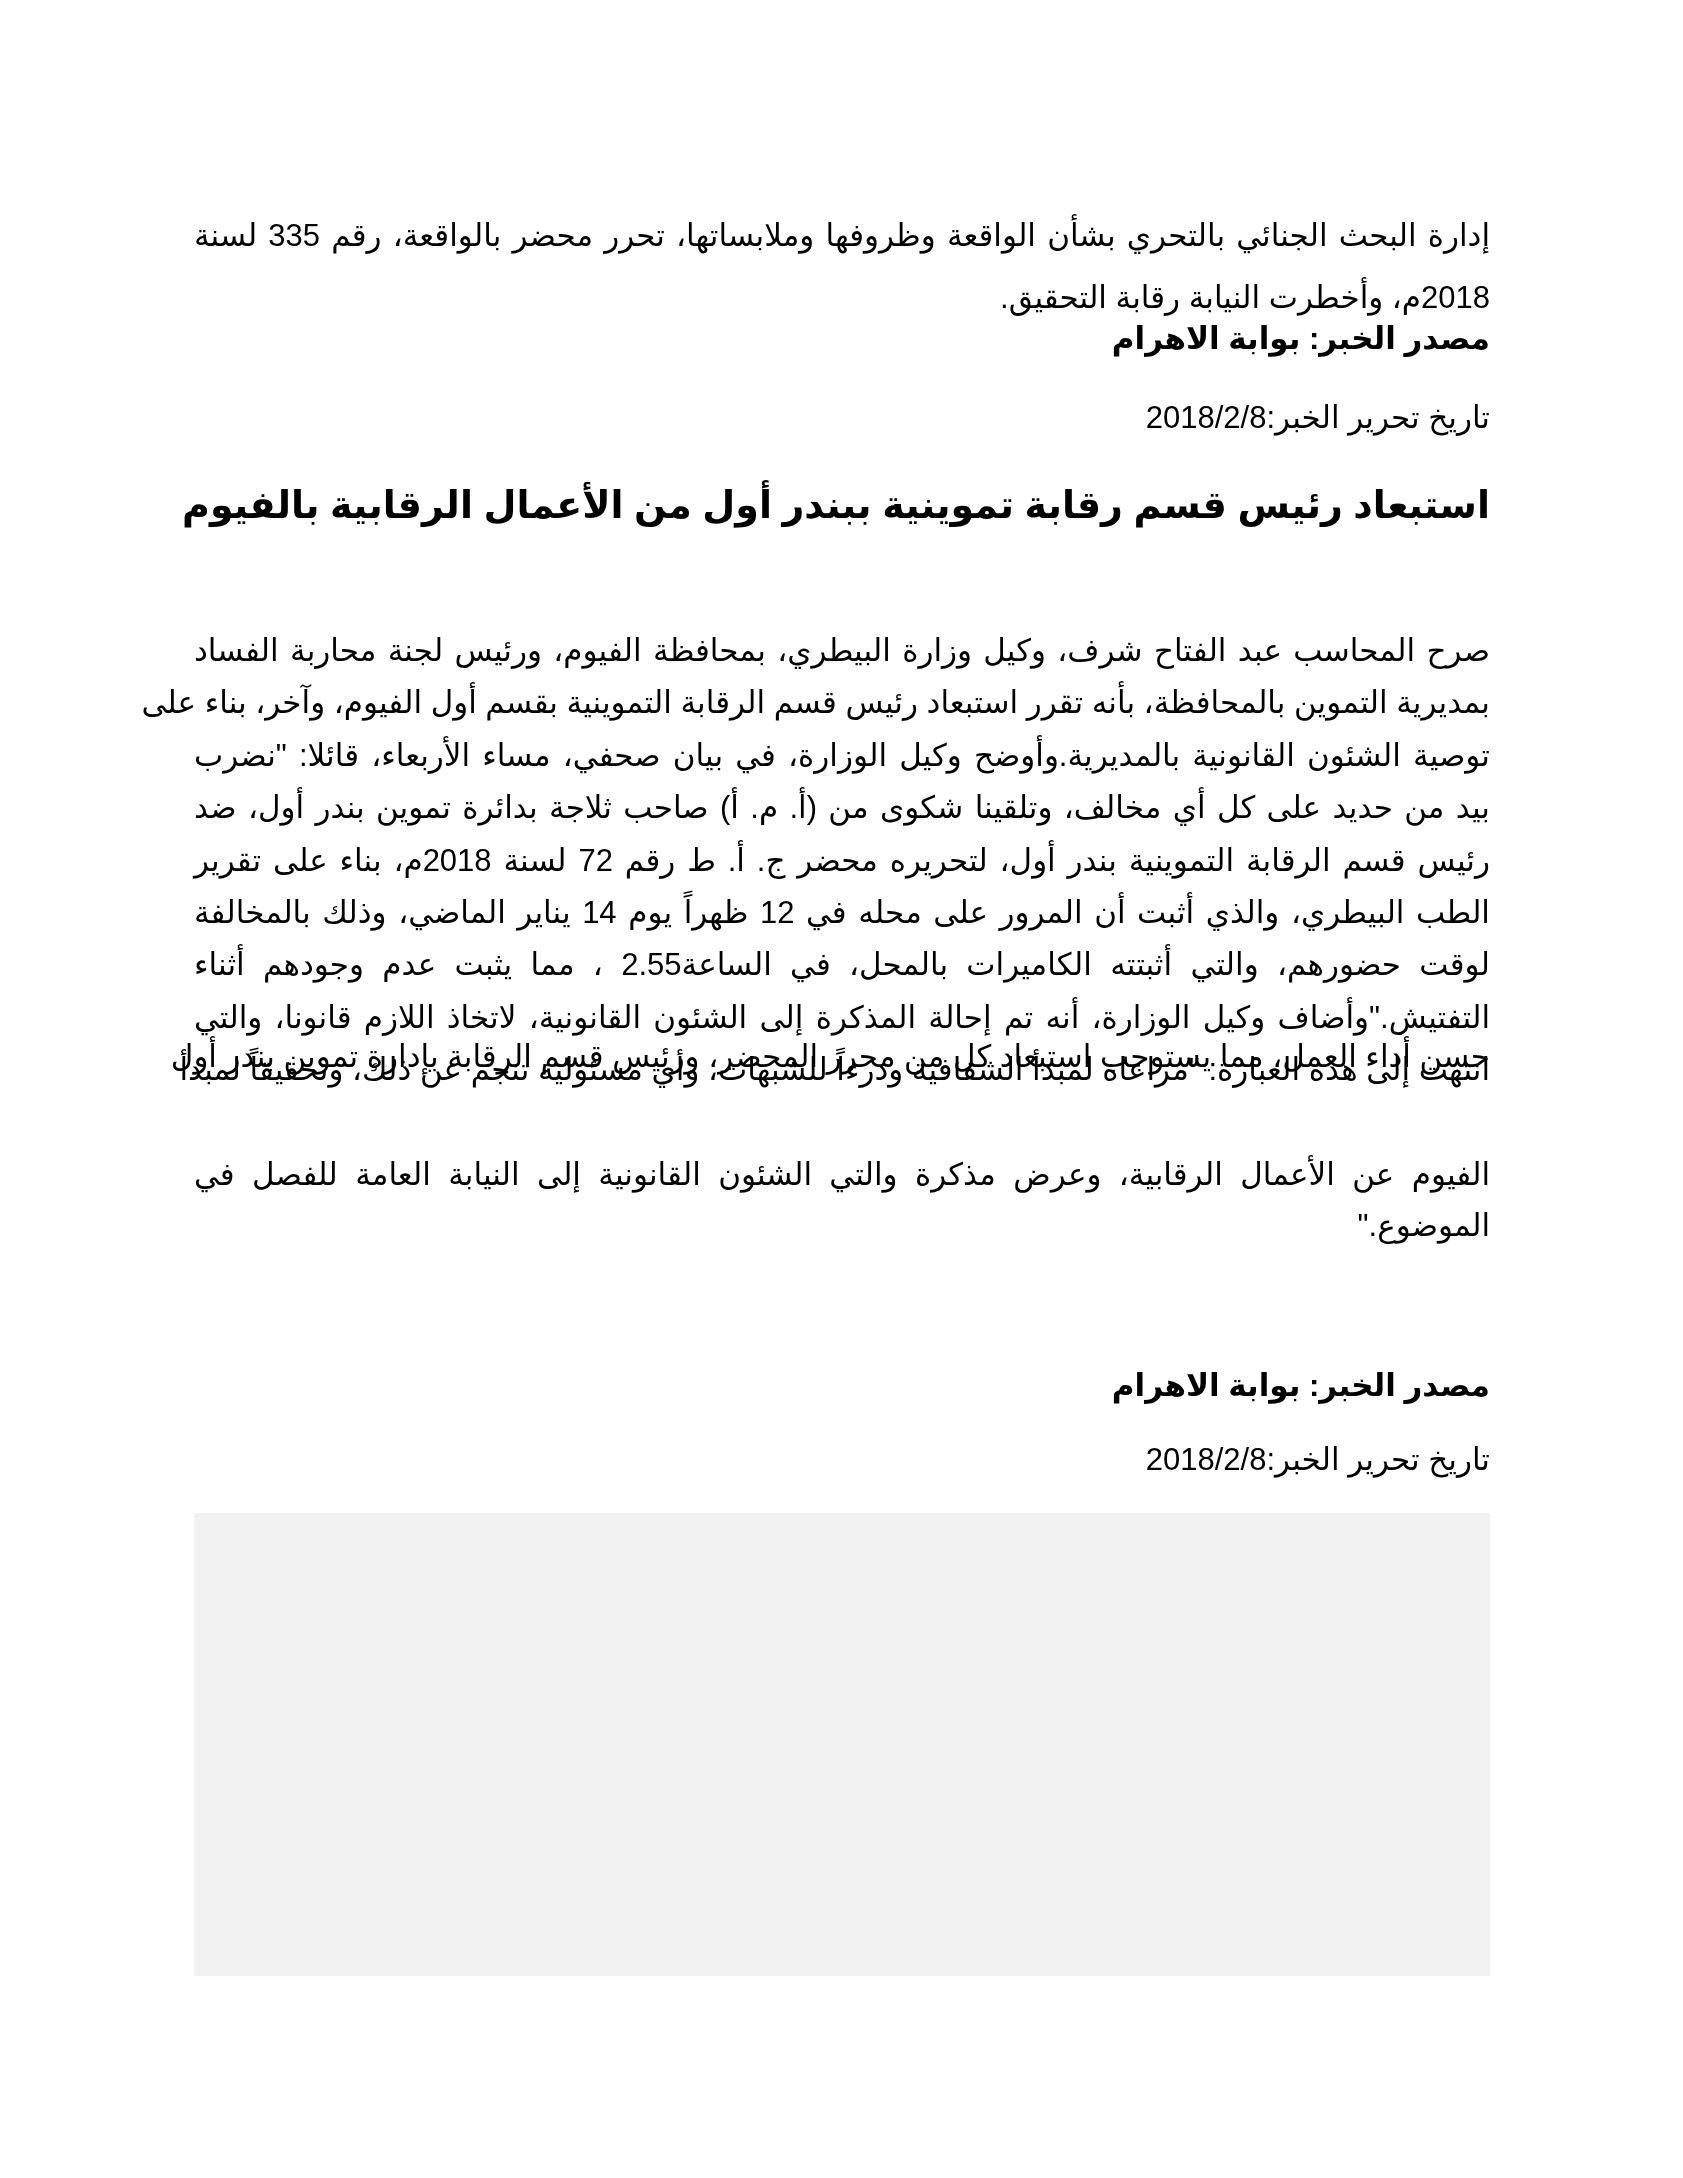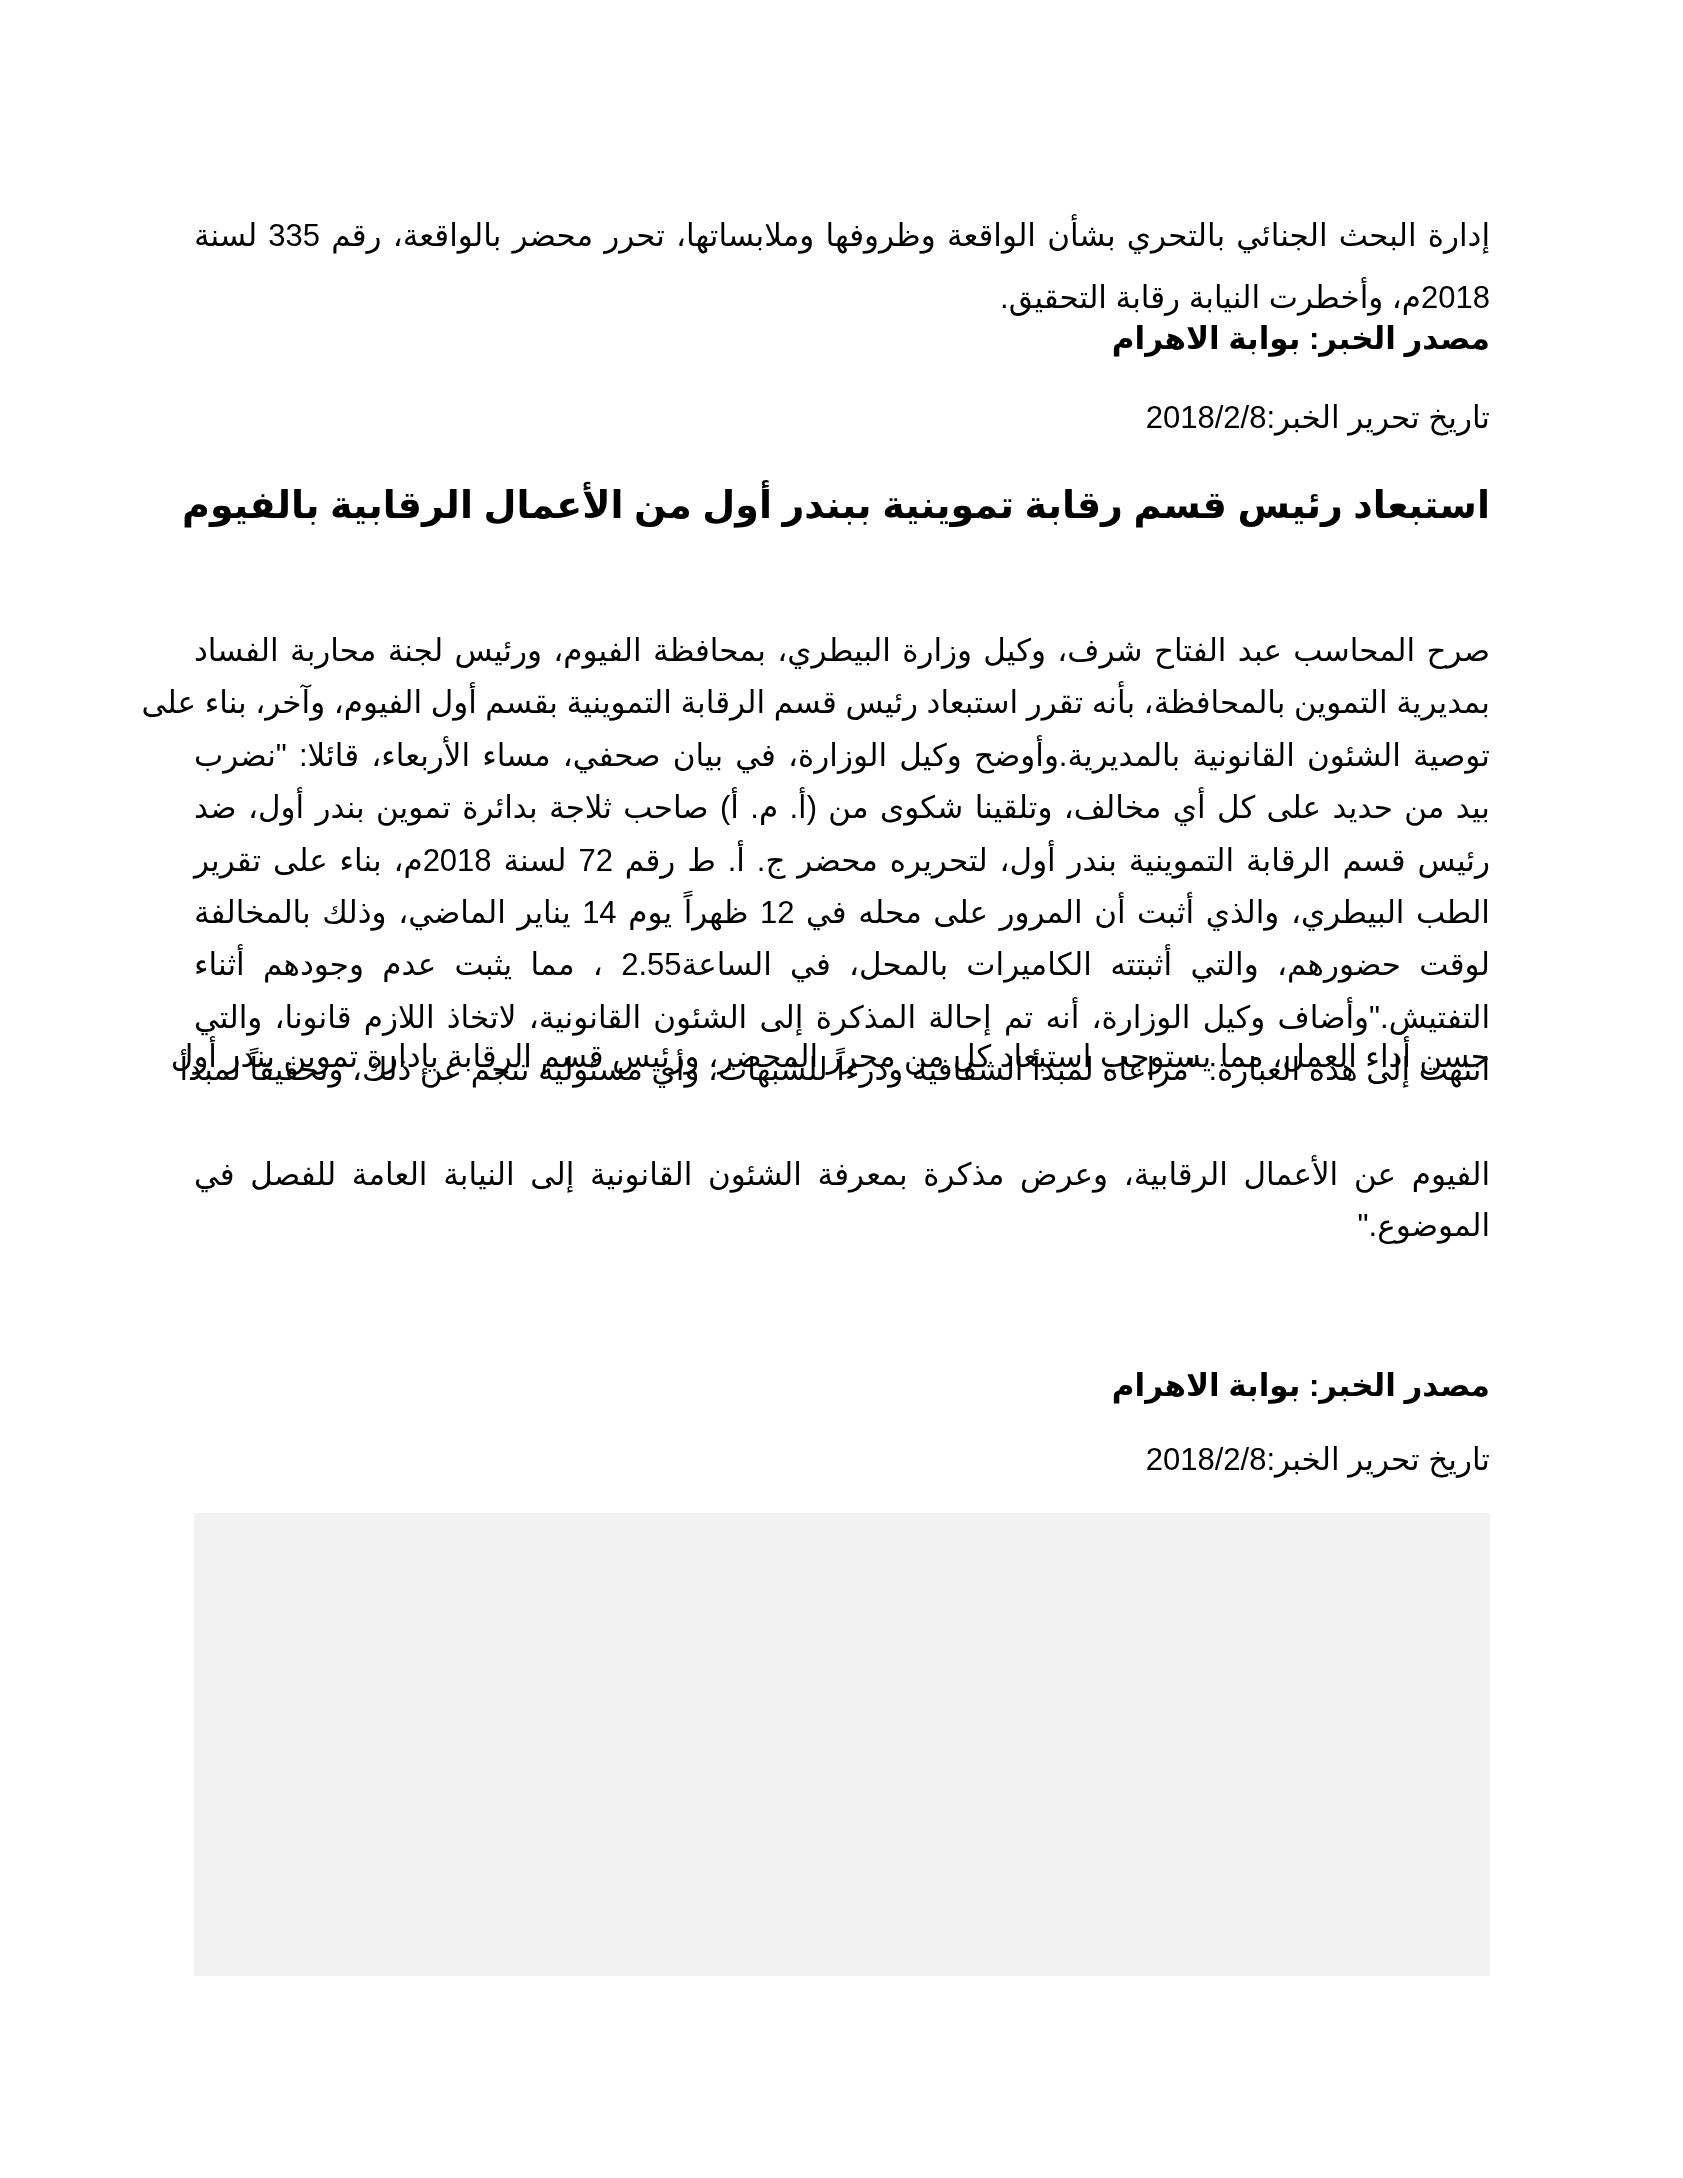--- a/index.html
+++ b/index.html
@@ -32,21 +32,21 @@
     <div class="line just" style="top:631px">صرح المحاسب عبد الفتاح شرف، وكيل وزارة البيطري، بمحافظة الفيوم، ورئيس لجنة محاربة الفساد</div>
     <div class="line just" style="top:683px">بمديرية التموين بالمحافظة، بأنه تقرر استبعاد رئيس قسم الرقابة التموينية بقسم أول الفيوم، وآخر، بناء على</div>
     <div class="line just" style="top:736px">توصية الشئون القانونية بالمديرية.وأوضح وكيل الوزارة، في بيان صحفي، مساء الأربعاء، قائلا: "نضرب</div>
     <div class="line just" style="top:788px">بيد من حديد على كل أي مخالف، وتلقينا شكوى من (أ. م. أ) صاحب ثلاجة بدائرة تموين بندر أول، ضد</div>
     <div class="line just" style="top:841px">رئيس قسم الرقابة التموينية بندر أول، لتحريره محضر ج. أ. ط رقم 72 لسنة 2018م، بناء على تقرير</div>
     <div class="line just" style="top:893px">الطب البيطري، والذي أثبت أن المرور على محله في 12 ظهراً يوم 14 يناير الماضي، وذلك بالمخالفة</div>
     <div class="line just" style="top:945px">لوقت حضورهم، والتي أثبتته الكاميرات بالمحل، في الساعة2.55 ، مما يثبت عدم وجودهم أثناء</div>
     <div class="line just" style="top:998px">التفتيش."وأضاف وكيل الوزارة، أنه تم إحالة المذكرة إلى الشئون القانونية، لاتخاذ اللازم قانونا، والتي</div>
     <div class="line just" style="top:1050px">انتهت إلى هذه العبارة: "مراعاة لمبدأ الشفافية ودرءاً للشبهات، وأي مسئولية تنجم عن ذلك، وتحقيقاً لمبدأ</div>
     <div class="line just" style="top:1037px">حسن أداء العمل، مما يستوجب استبعاد كل من محرر المحضر، ورئيس قسم الرقابة بإدارة تموين بندر أول</div>
-    <div class="line just" style="top:1155px">الفيوم عن الأعمال الرقابية، وعرض مذكرة بمعرفة الشئون القانونية إلى النيابة العامة للفصل في</div>
+    <div class="line just" style="top:1155px">الفيوم عن الأعمال الرقابية، وعرض مذكرة والتي الشئون القانونية إلى النيابة العامة للفصل في</div>
     <div class="line right" style="top:1206px">الموضوع."</div>
   </div>
 
   <div class="line right bold" style="top:1366px">مصدر الخبر: بوابة الاهرام</div>
   <div class="line right" style="top:1440px">تاريخ تحرير الخبر:2018/2/8</div>
 
   <div class="media-box"></div>
 </div>
 
 

